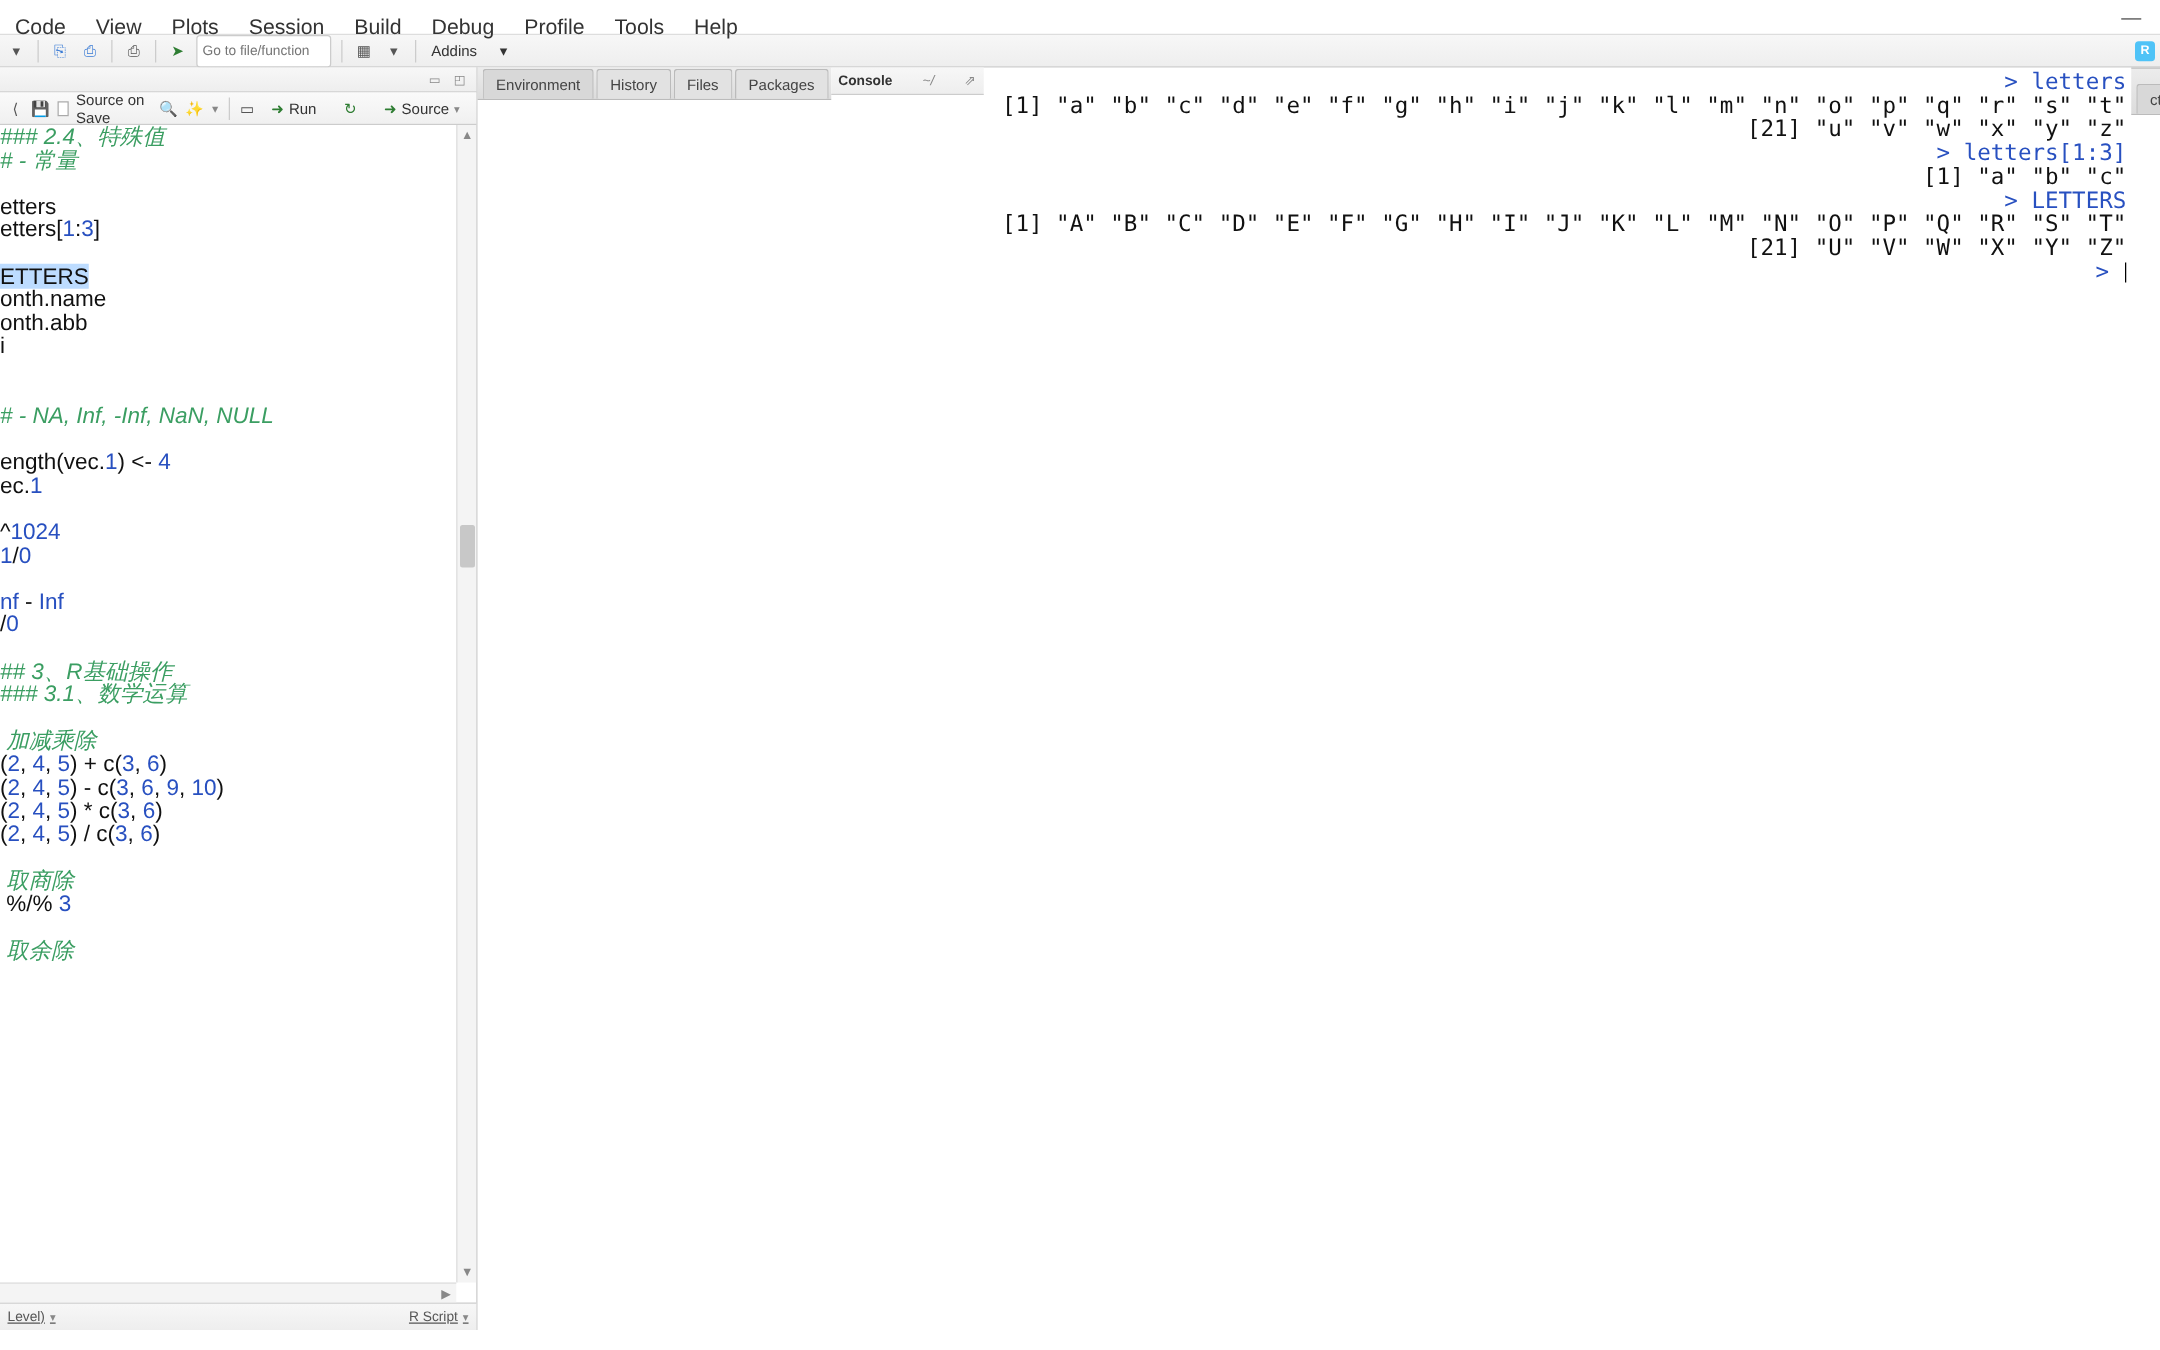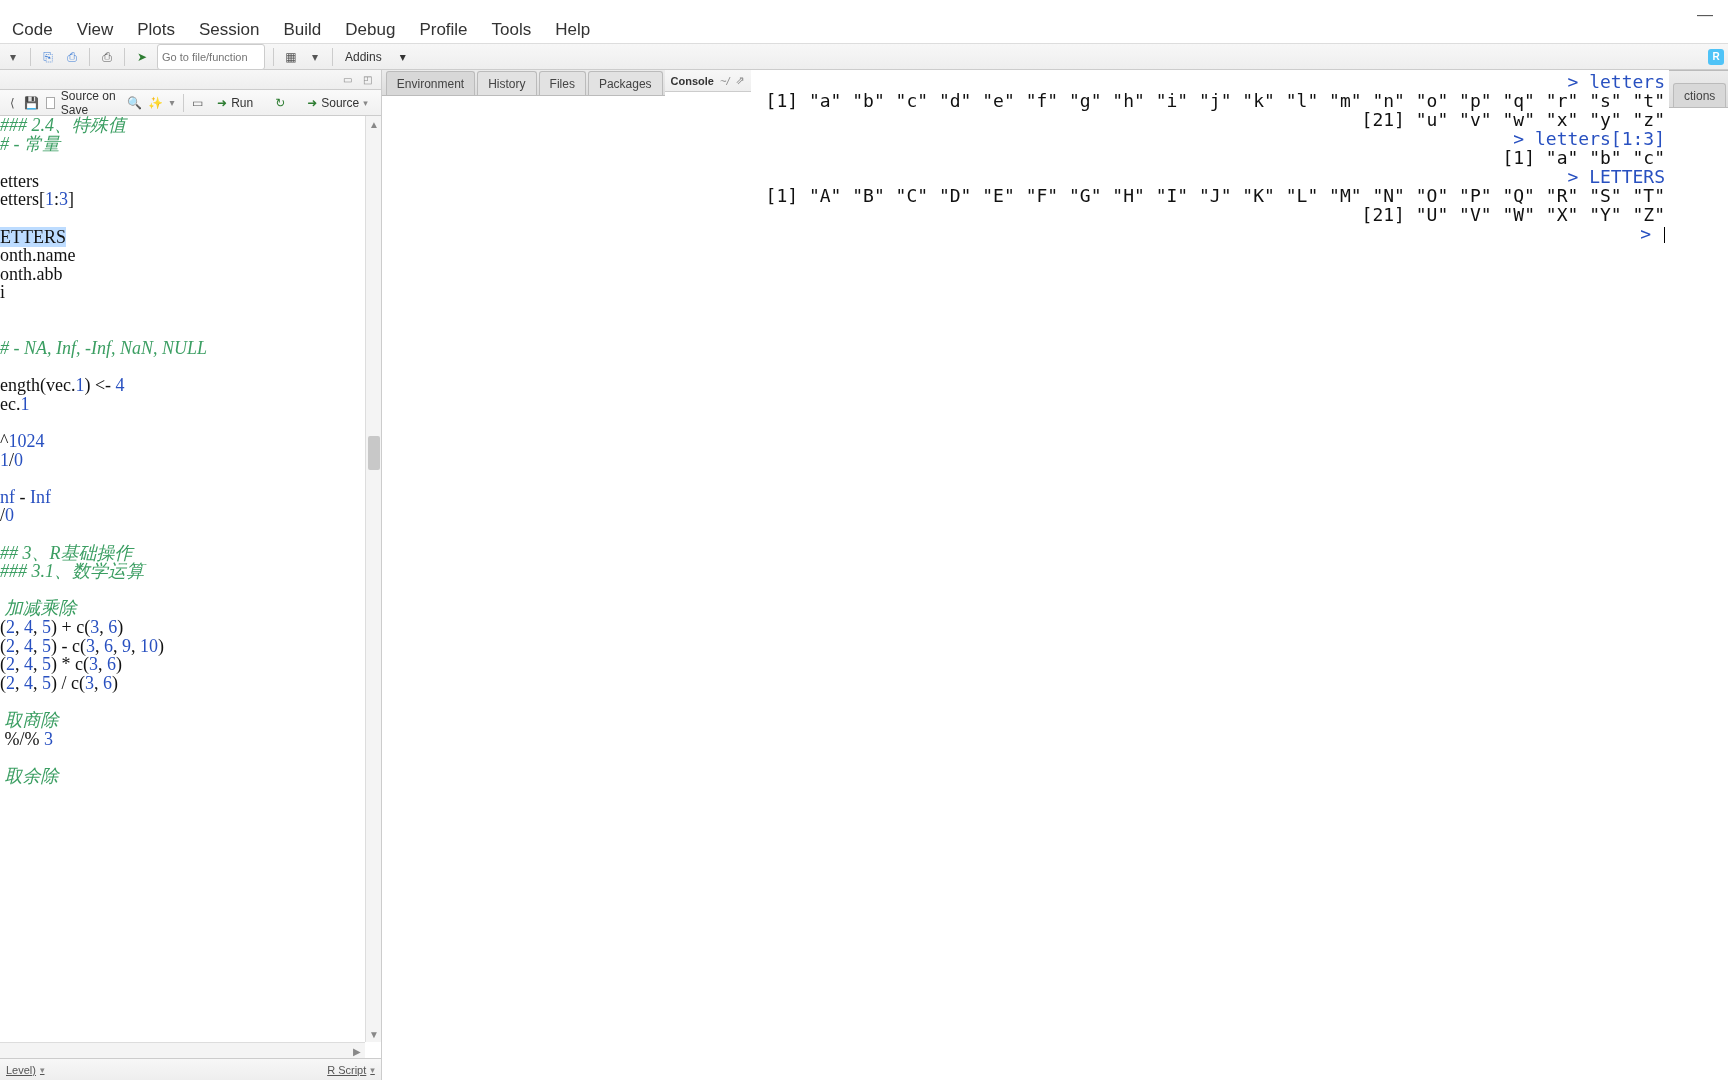--- a/index.html
+++ b/index.html
@@ -1,19 +1,19 @@
 <!DOCTYPE html>
 <html><head>
 <meta charset="utf-8">
 <style>
   * { box-sizing: border-box; margin: 0; padding: 0; }
   html, body { width: 1728px; height: 1080px; font-family: "Segoe UI", "Lucida Grande", sans-serif; background: #fff; overflow: hidden; }
   
   
-  .menubar { height: 44px; padding-top: 16px; display: flex; align-items: center; gap: 0; background: #fff; border-bottom: 1px solid #ddd; }
+  .menubar { height: 28px; padding-top: 16px; display: flex; align-items: center; gap: 0; background: #fff; border-bottom: 1px solid #ddd; }
   .menubar .menu-item { font-size: 17px; color: #333; padding: 4px 12px; cursor: default; }
   
   
   .toolbar { height: 26px; background: linear-gradient(#f7f7f7, #eee); border-bottom: 1px solid #ccc; display: flex; align-items: center; padding: 2px 4px; gap: 6px; }
   .tb-btn { width: 18px; height: 18px; display: inline-flex; align-items: center; justify-content: center; font-size: 12px; color: #555; }
   .tb-sep { width: 1px; height: 18px; background: #ccc; margin: 0 2px; }
   .tb-input { width: 108px; height: 26px; font-size: 11px; border: 1px solid #ccc; border-radius: 3px; padding: 0 4px; background: #fff; color: #999; }
   .tb-addins { font-size: 12px; color: #333; padding: 0 4px; display: inline-flex; align-items: center; gap: 18px; }
   .toolbar-right { margin-left: auto; display:flex; align-items:center; }
   .badge-r { width:16px; height:16px; border-radius:3px; background:#4fc3f7; color:#fff; font-size:10px; font-weight:700; display:inline-flex; align-items:center; justify-content:center; }
@@ -30,21 +30,21 @@
   .src-toolbar { height: 26px; background: linear-gradient(#fafafa, #f0f0f0); border-bottom: 1px solid #ccc; display: flex; align-items: center; padding: 0 6px; gap: 6px; font-size: 12px; }
   .src-toolbar .left-group { display:flex; align-items:center; gap:6px;}
   .src-toolbar .right-group { margin-left:auto; display:flex; align-items:center; gap:8px; }
   .src-toolbar .chk { width:12px; height:12px; border:1px solid #aaa; background:#fff; }
   .src-toolbar .lbl { color:#333; }
   .run-btn { display:inline-flex; align-items:center; gap:4px; color:#333; font-size:12px; padding:2px 6px; border:1px solid transparent; border-radius:3px;}
   .run-btn .arrow-green { color:#2e7d32; }
   
   
   .editor-wrap { flex:1; position:relative; overflow:hidden; }
-  .editor { position:absolute; left:0; top:0; right:16px; bottom:16px; overflow:hidden; font-family: Liberation Serif, serif; font-size:18px; line-height:18.6px; white-space:pre; padding: 0; }
+  .editor { position:absolute; left:0; top:0; right:16px; bottom:16px; overflow:hidden; font-family: Liberation Sans, sans-serif; font-size:18px; line-height:18.6px; white-space:pre; padding: 0; }
   .editor .ln { height:18.6px; }
   .c-comment { color:#3b9e62; font-style: italic; }
   .c-ident { color:#111; }
   .c-num { color:#2850c0; }
   .c-op { color:#111; }
   .c-const { color:#2850c0; }
   .sel { background:#bddcff; }
   
   .vscroll { position:absolute; right:0; top:0; bottom:16px; width:16px; background:#f4f4f4; border-left:1px solid #ddd;}
   .vscroll .up, .vscroll .down { position:absolute; left:0; width:16px; height:16px; color:#888; font-size:10px; display:flex; align-items:center; justify-content:center;}
@@ -54,21 +54,21 @@
   .hscroll .right { position:absolute; right:0; top:0; width:16px; height:16px; color:#888; font-size:10px; display:flex; align-items:center; justify-content:center;}
   
   .statusbar { height: 22px; background: linear-gradient(#f7f7f7, #eee); border-top:1px solid #ccc; display:flex; align-items:center; font-size:11px; color:#555; padding:0 6px;text-decoration:underline;}
   .statusbar .sb-right { margin-left:auto; display:flex; align-items:center; gap:4px;}
   
   
   .tabs { height: 26px; background: linear-gradient(#ececec, #dcdcdc); border-bottom: 1px solid #bbb; display:flex; align-items:flex-end; padding-left:4px;}
   .tab { font-size:12px; padding:5px 10px 4px; background:#d8d8d8; border:1px solid #bbb; border-bottom:none; border-radius:3px 3px 0 0; margin-right:2px; color:#444;}
   .tab.inactive { background:#e2e2e2;}
   
-  .console-hdr { height: 22px; background: linear-gradient(#f7f7f7, #eee); border-bottom:1px solid #ccc; display:flex; align-items:center; font-size:11px; padding:0 6px; gap:6px;}
+  .console-hdr { height: 22px; background: linear-gradient(#f7f7f7, #eee); border-bottom:1px solid #ccc; display:flex; align-items:center; font-size:11px; padding:0 6px; gap:24px;}
   .console-hdr .title { font-weight:700; color:#333;}
   .console-hdr .path { color:#888; font-style:italic;}
   .console-hdr .arrow { color:#888; }
   
   .console { flex:1; font-family:"Lucida Console", Consolas, monospace; font-size:18px; line-height:19px; padding:2px 4px; white-space:pre; overflow:hidden;text-align:right;}
   .prompt { color:#2850c0; }
   .cmd { color:#2850c0; }
   .out { color:#111; }
   .cursor { display:inline-block; width:1px; height:16px; background:#000; vertical-align:middle; margin-left:2px;}
   

